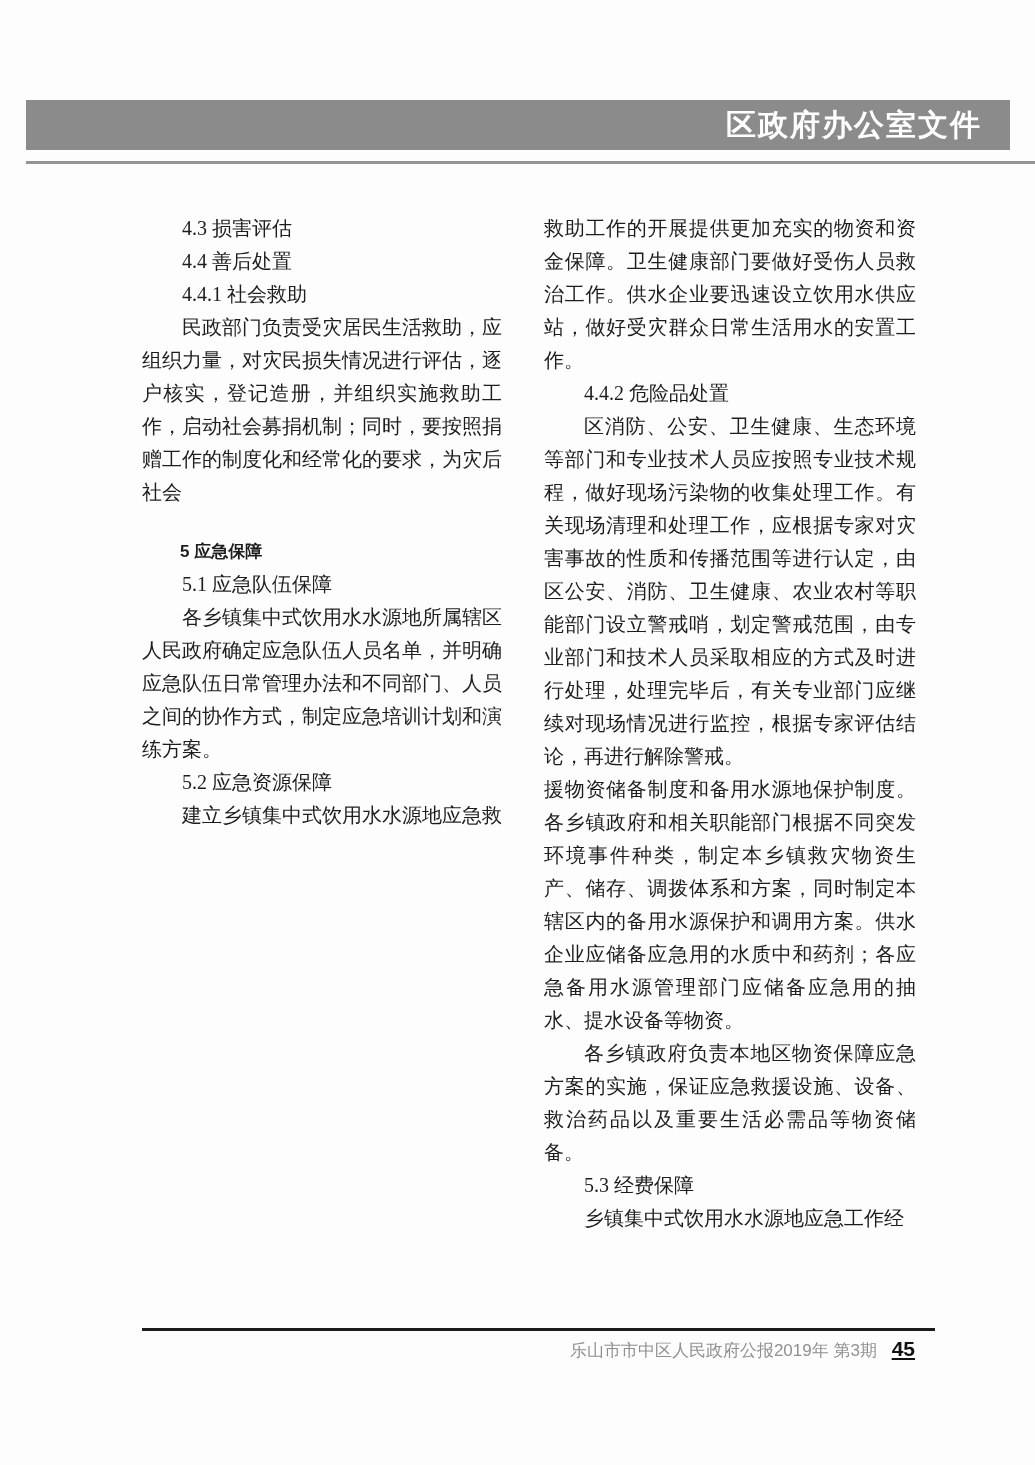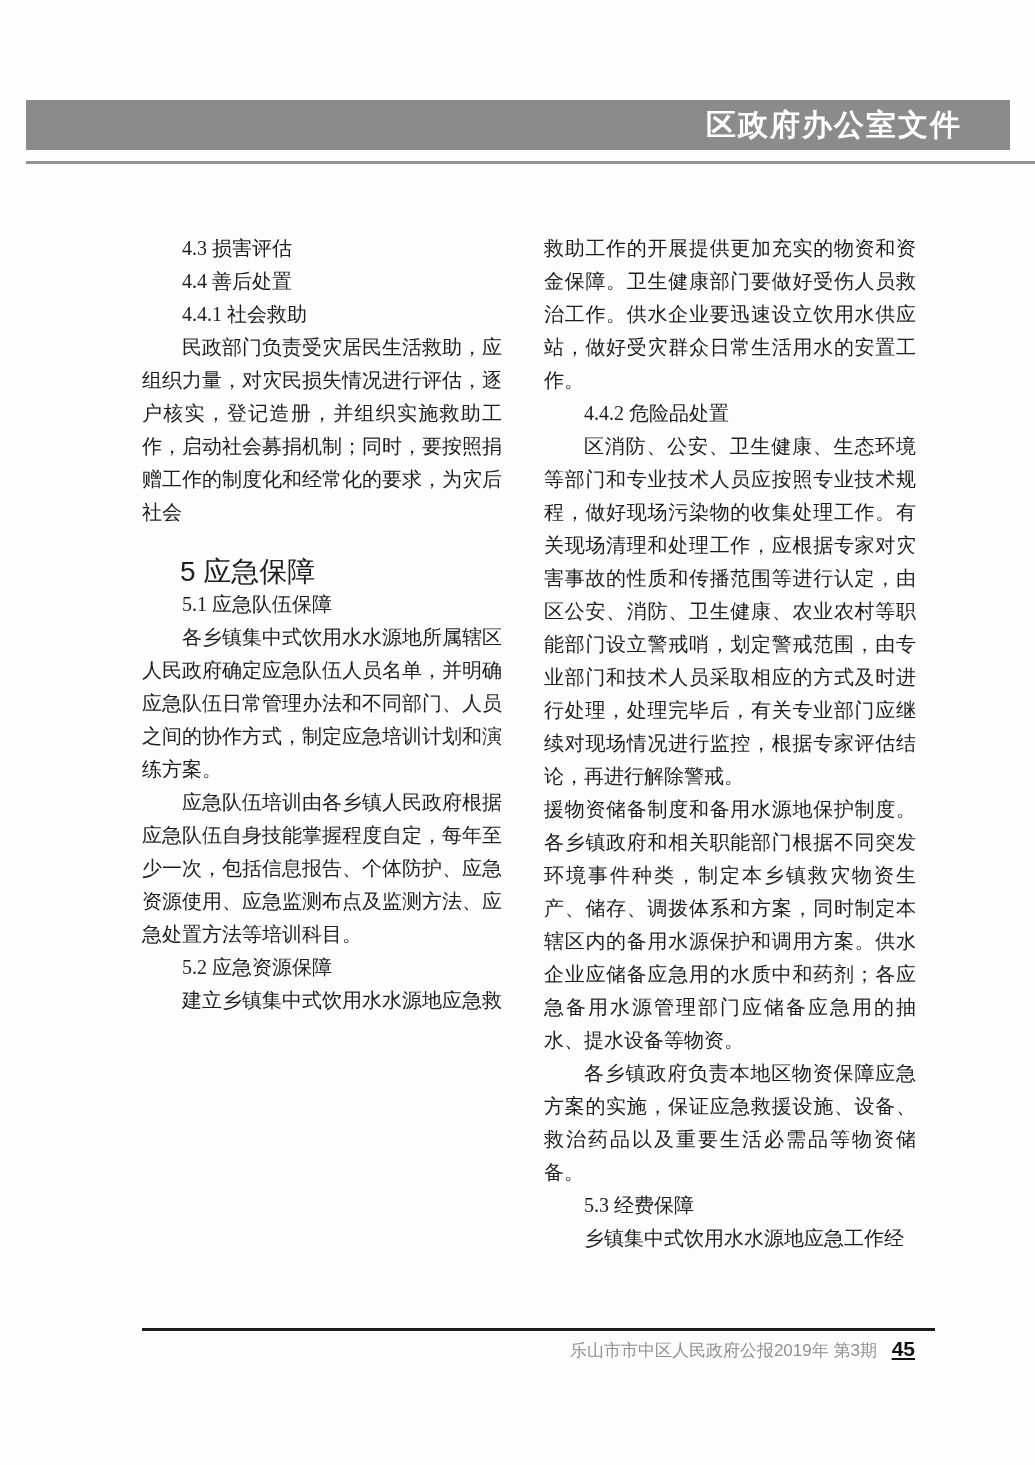--- a/index.html
+++ b/index.html
@@ -9,44 +9,44 @@
     background:var(--page_bg,#fdfdfd);
     overflow:hidden;
     font-family:"Liberation Serif","DejaVu Serif",serif;
     color:var(--body_text,#1d1d1d);
   }
   .header-bar {
     position:absolute; left:26px; top:100px;
     width:984px; height:50px;
     background:var(--header_bar,#8b8b8b);
     display:flex; align-items:center; justify-content:flex-end;
-    padding-right:48px; box-sizing:border-box;
+    padding-right:28px; box-sizing:border-box;
   }
   .header-title {
     color:#ffffff;
     font-family:"Liberation Sans","DejaVu Sans",sans-serif;
     font-weight:bold; font-size:30px; letter-spacing:2px;
     white-space:nowrap;
   }
   .header-rule {
     position:absolute; left:26px; top:161px; right:0; height:3px;
     background:var(--header_rule,#949494);
   }
   .col {
     position:absolute; top:212px;
     font-size:20px; line-height:33px;
-    text-align:justify; text-justify:inter-character;margin-top:20px;
+    text-align:justify; text-justify:inter-character;
   }
   .col-left  { left:142px; width:360px; }
   .col-right { left:544px; width:372px; }
   .col p, .col .h { margin:0; text-indent:2em; }
   .col .cont { text-indent:0; }
   .section {
     font-family:"Liberation Sans","DejaVu Sans",sans-serif;
-    font-weight:normal; font-size:28px; line-height:33px;
+    font-weight:bold; font-size:17px; line-height:33px;
     margin-top:26px; text-indent:38px;
   }
   .gap-top { margin-top:92px; }
   .footer-rule {
     position:absolute; left:142px; top:1328px;
     width:793px; height:3px;
     background:var(--footer_rule,#1c1c1c);
   }
   .footer {
     position:absolute; left:142px; top:1336px; width:773px;
@@ -71,21 +71,20 @@
   <div class="header-rule"></div>
 
   <div class="col col-left">
     <div class="h">4.3 损害评估</div>
     <div class="h">4.4 善后处置</div>
     <div class="h">4.4.1 社会救助</div>
     <p>民政部门负责受灾居民生活救助，应组织力量，对灾民损失情况进行评估，逐户核实，登记造册，并组织实施救助工作，启动社会募捐机制；同时，要按照捐赠工作的制度化和经常化的要求，为灾后社会</p>
     <div class="section">5 应急保障</div>
     <div class="h">5.1 应急队伍保障</div>
     <p>各乡镇集中式饮用水水源地所属辖区人民政府确定应急队伍人员名单，并明确应急队伍日常管理办法和不同部门、人员之间的协作方式，制定应急培训计划和演练方案。</p>
-    <p>应急队伍培训由各乡镇人民政府根据应急队伍自身技能掌握程度自定，每年至少一次，包括信息报告、个体防护、应急资源使用、应急监测布点及监测方法、应急处置方法等培训科目。</p>
     <div class="h">5.2 应急资源保障</div>
     <p>建立乡镇集中式饮用水水源地应急救</p>
   </div>
 
   <div class="col col-right">
     <p class="cont">救助工作的开展提供更加充实的物资和资金保障。卫生健康部门要做好受伤人员救治工作。供水企业要迅速设立饮用水供应站，做好受灾群众日常生活用水的安置工作。</p>
     <div class="h">4.4.2 危险品处置</div>
     <p>区消防、公安、卫生健康、生态环境等部门和专业技术人员应按照专业技术规程，做好现场污染物的收集处理工作。有关现场清理和处理工作，应根据专家对灾害事故的性质和传播范围等进行认定，由区公安、消防、卫生健康、农业农村等职能部门设立警戒哨，划定警戒范围，由专业部门和技术人员采取相应的方式及时进行处理，处理完毕后，有关专业部门应继续对现场情况进行监控，根据专家评估结论，再进行解除警戒。</p>
     <p class="cont gap-top">援物资储备制度和备用水源地保护制度。各乡镇政府和相关职能部门根据不同突发环境事件种类，制定本乡镇救灾物资生产、储存、调拨体系和方案，同时制定本辖区内的备用水源保护和调用方案。供水企业应储备应急用的水质中和药剂；各应急备用水源管理部门应储备应急用的抽水、提水设备等物资。</p>
     <p>各乡镇政府负责本地区物资保障应急方案的实施，保证应急救援设施、设备、救治药品以及重要生活必需品等物资储备。</p>

